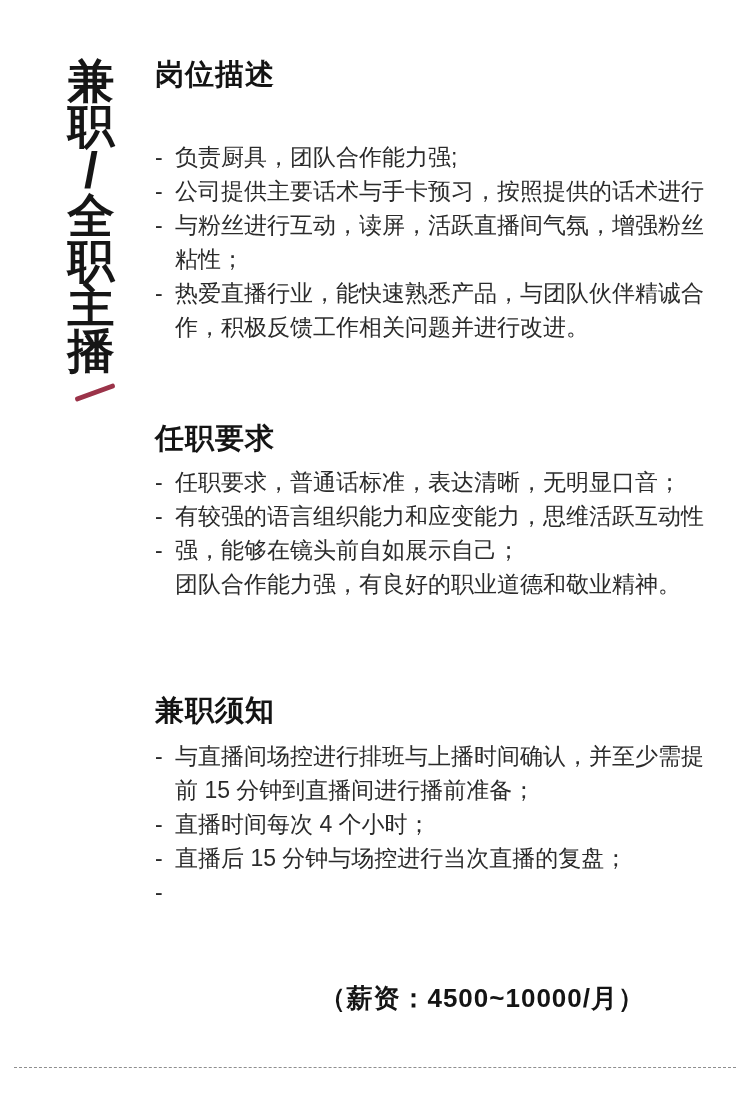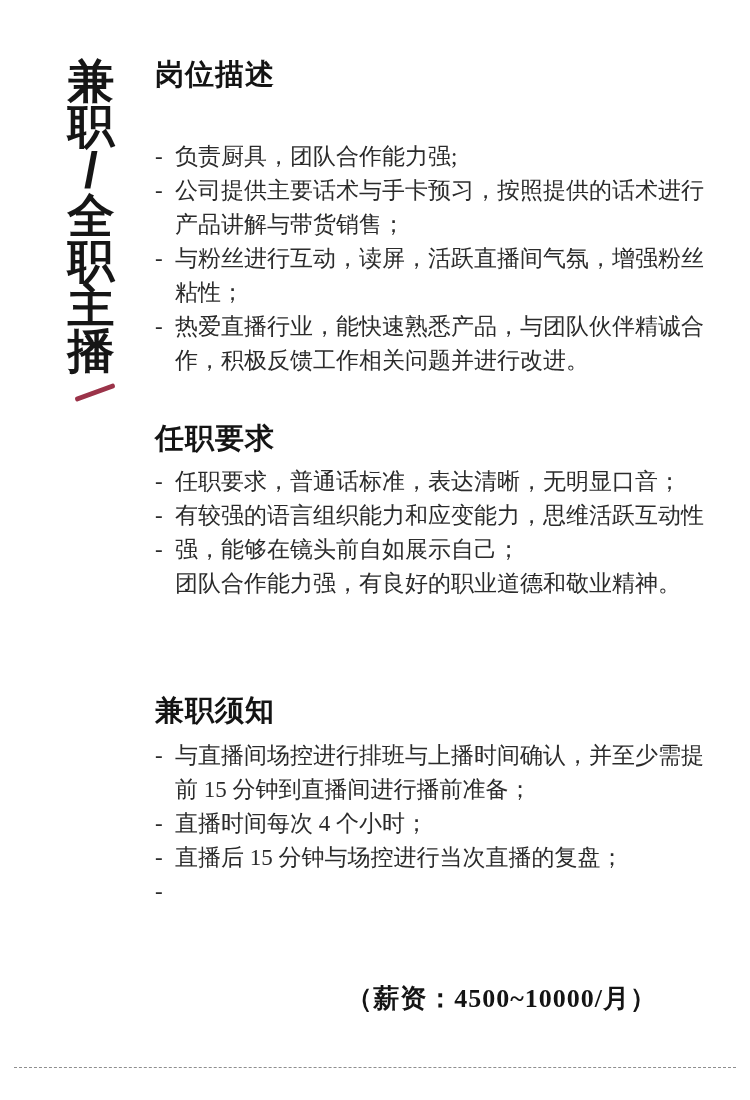--- a/index.html
+++ b/index.html
@@ -49,21 +49,20 @@
     transform: rotate(-20deg);
   }
 
   
   .content {
     position: absolute;
     left: 155px;
     top: 0;
     width: 540px;
     height: 1100px;
-    font-family: Liberation Serif, serif;
   }
   .sec { position: absolute; left: 0; width: 540px; }
   .sec0 { top: 56px; }
   .sec1 { top: 420px; }
   .sec2 { top: 692px; }
   .sec-title {
     margin: 0;
     font-size: 29px;
     line-height: 36px;
     font-weight: 700;
@@ -87,21 +86,21 @@
     top: 0;
     width: 18px;
     font-size: 23px;
     line-height: 34px;
     color: #2b2b2b;
   }
 
   
   .salary {
     position: absolute;
-    right: 38px;
+    right: 50px;
     top: 981px;
     font-size: 26px;
     font-weight: 700;
     color: #141414;
     letter-spacing: 1px;
   }
 
   
   .footer-dash {
     position: absolute;
@@ -137,21 +136,20 @@
   </aside>
   <div class="red-slash" style="background: rgb(155, 51, 73);"></div>
 
   <main class="content">
     <div id="sections">
         <section class="sec sec0">
           <h2 class="sec-title">岗位描述</h2>
           <div class="lines">
             <div class="line"><span class="dash">-</span><span class="txt">负责厨具，团队合作能力强;</span></div>
             <div class="line"><span class="dash">-</span><span class="txt">公司提供主要话术与手卡预习，按照提供的话术进行</span></div>
-            <div class="line"><span class="dash"></span><span class="txt">产品讲解与带货销售；</span></div>
             <div class="line"><span class="dash">-</span><span class="txt">与粉丝进行互动，读屏，活跃直播间气氛，增强粉丝</span></div>
             <div class="line"><span class="dash"></span><span class="txt">粘性；</span></div>
             <div class="line"><span class="dash">-</span><span class="txt">热爱直播行业，能快速熟悉产品，与团队伙伴精诚合</span></div>
             <div class="line"><span class="dash"></span><span class="txt">作，积极反馈工作相关问题并进行改进。</span></div>
           </div>
         </section>
         <section class="sec sec1">
           <h2 class="sec-title">任职要求</h2>
           <div class="lines">
             <div class="line"><span class="dash">-</span><span class="txt">任职要求，普通话标准，表达清晰，无明显口音；</span></div>

